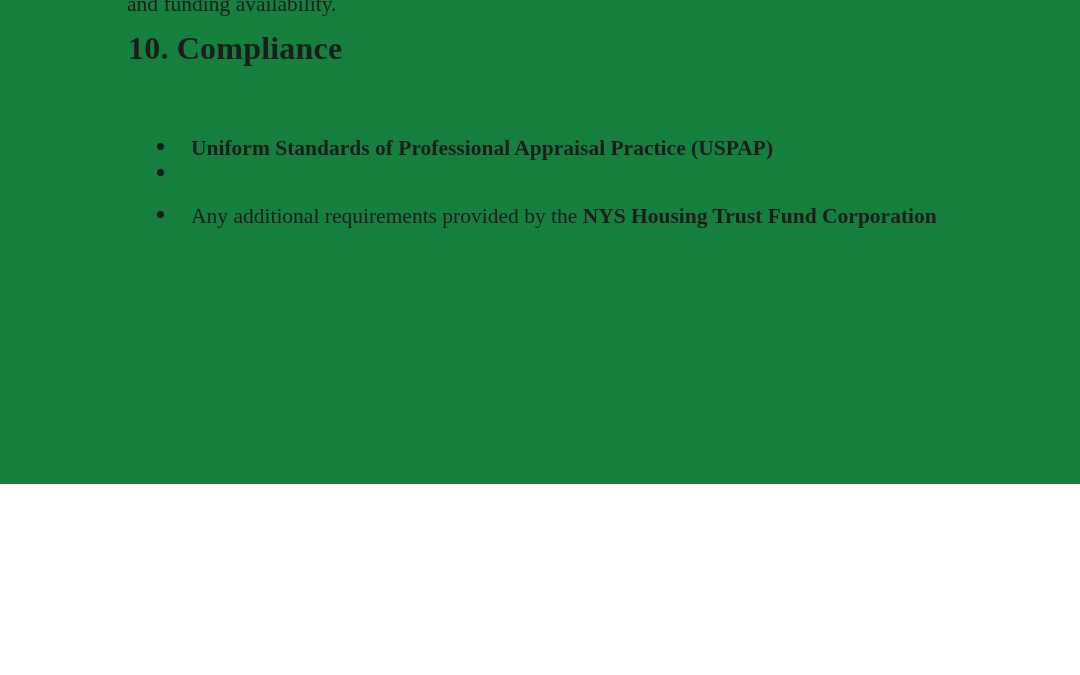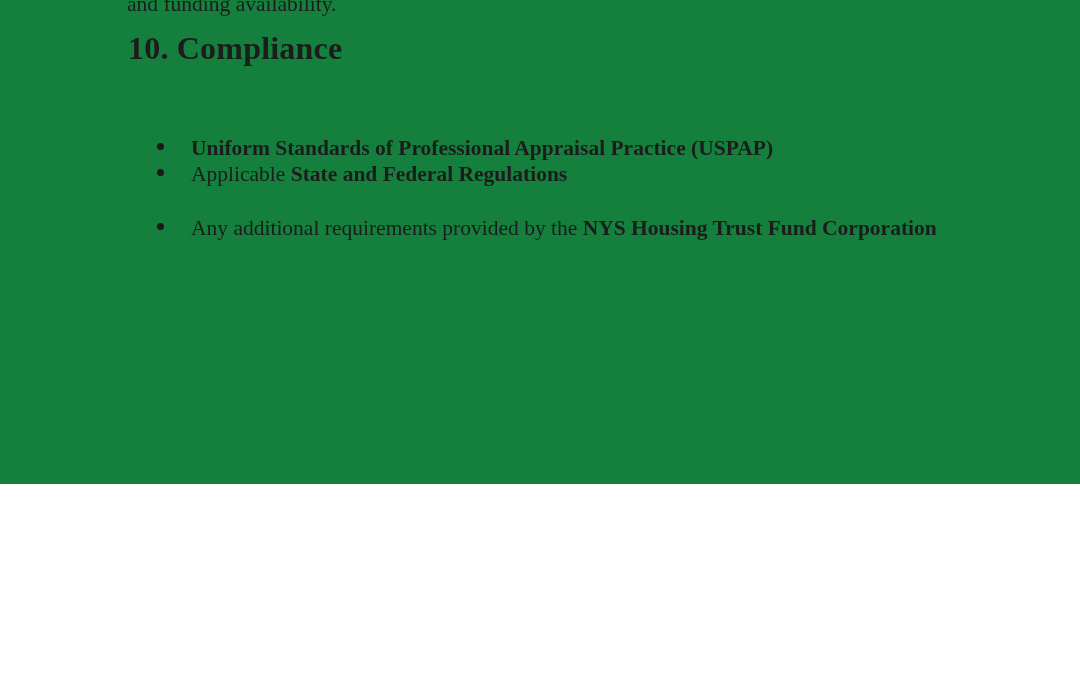--- a/index.html
+++ b/index.html
@@ -39,21 +39,21 @@
     top: 76px;
   }
   .bullet-row {
     position: absolute;
     left: 0;
     width: 1080px;
     height: 30px;
   }
   .bullet-row.b1 { top: 122px; margin-top: 16px; }
   .bullet-row.b2 { top: 164px; }
-  .bullet-row.b3 { top: 218px; }
+  .bullet-row.b3 { top: 206px; }
   .dot {
     position: absolute;
     left: 157px;
     top: 5px;
     width: 7px;
     height: 7px;
     border-radius: 50%;
     background: #1a1a1a;
   }
   .bullet-text {
@@ -80,21 +80,20 @@
 
   <div>
 
     <div class="bullet-row b1">
       <span class="dot"></span>
       <span class="bullet-text"><span></span><b>Uniform Standards of Professional Appraisal Practice (USPAP)</b></span>
     </div>
 
     <div class="bullet-row b2">
       <span class="dot"></span>
-      <span class="bullet-text"><span>Applicable </span><b>State and Federal Regulations</b></span>
     </div>
 
     <div class="bullet-row b3">
       <span class="dot"></span>
       <span class="bullet-text"><span>Any additional requirements provided by the </span><b>NYS Housing Trust Fund Corporation</b></span>
     </div>
 
   </div>
 
 </div>

